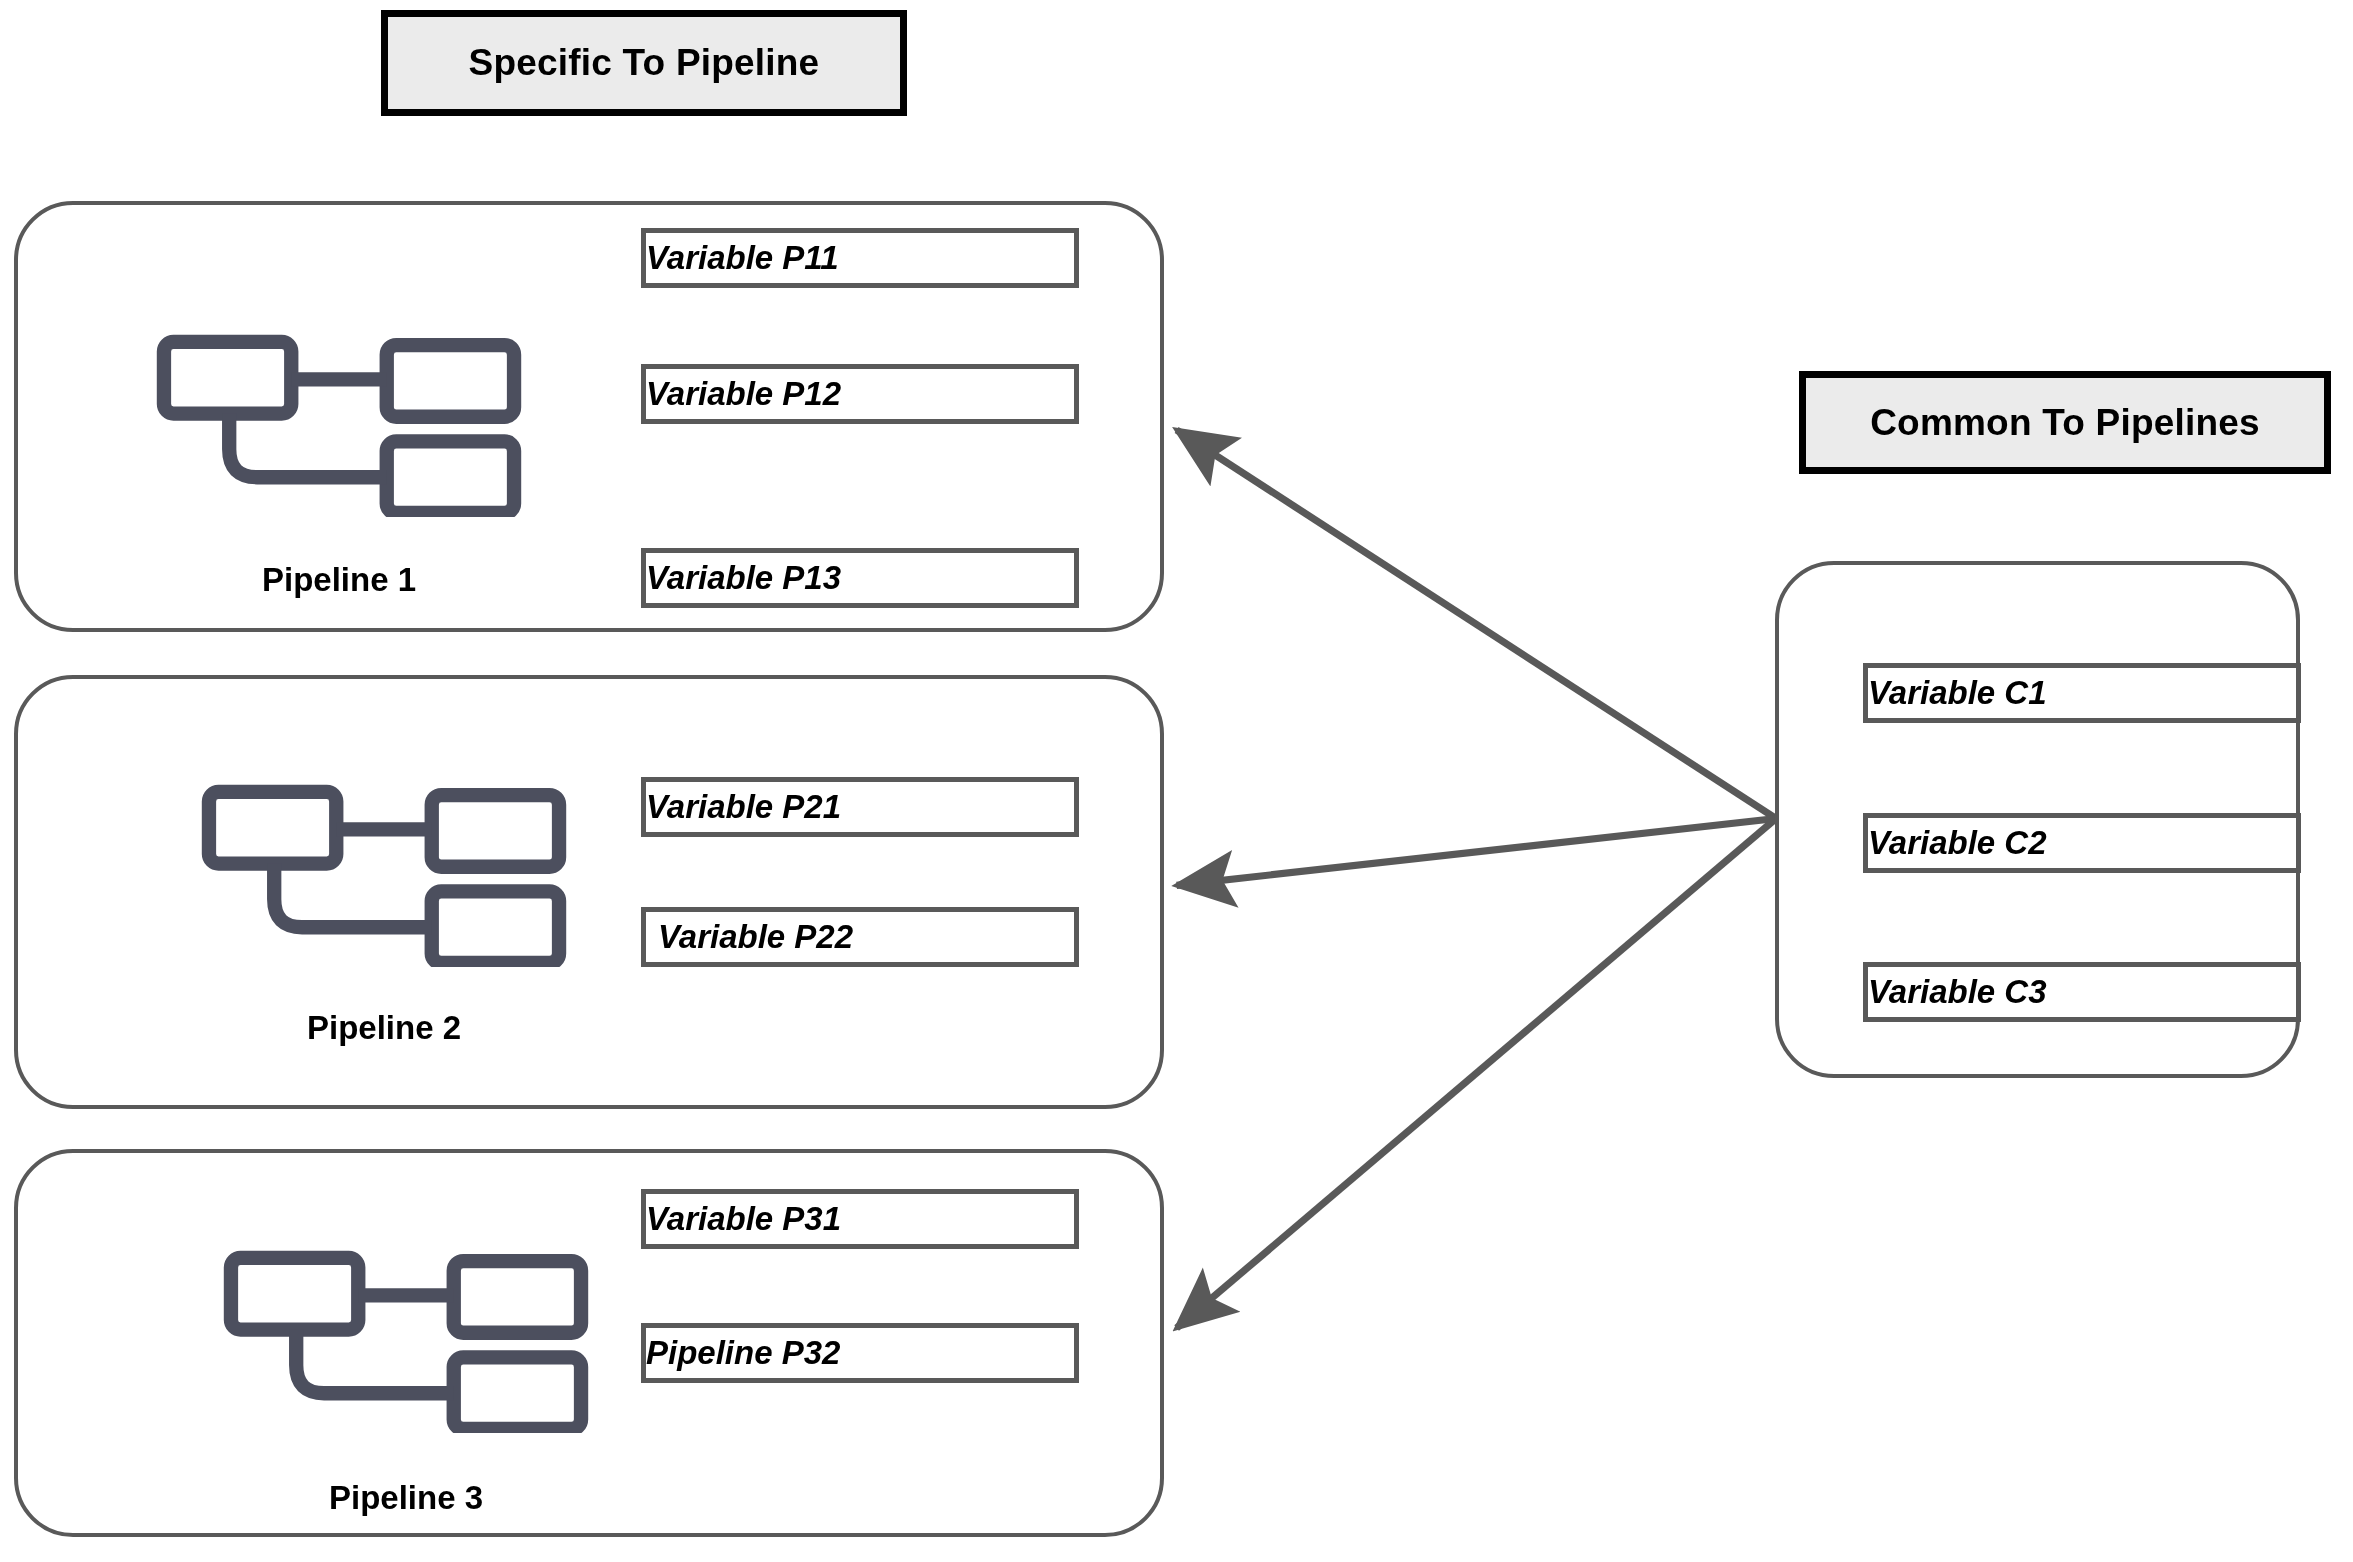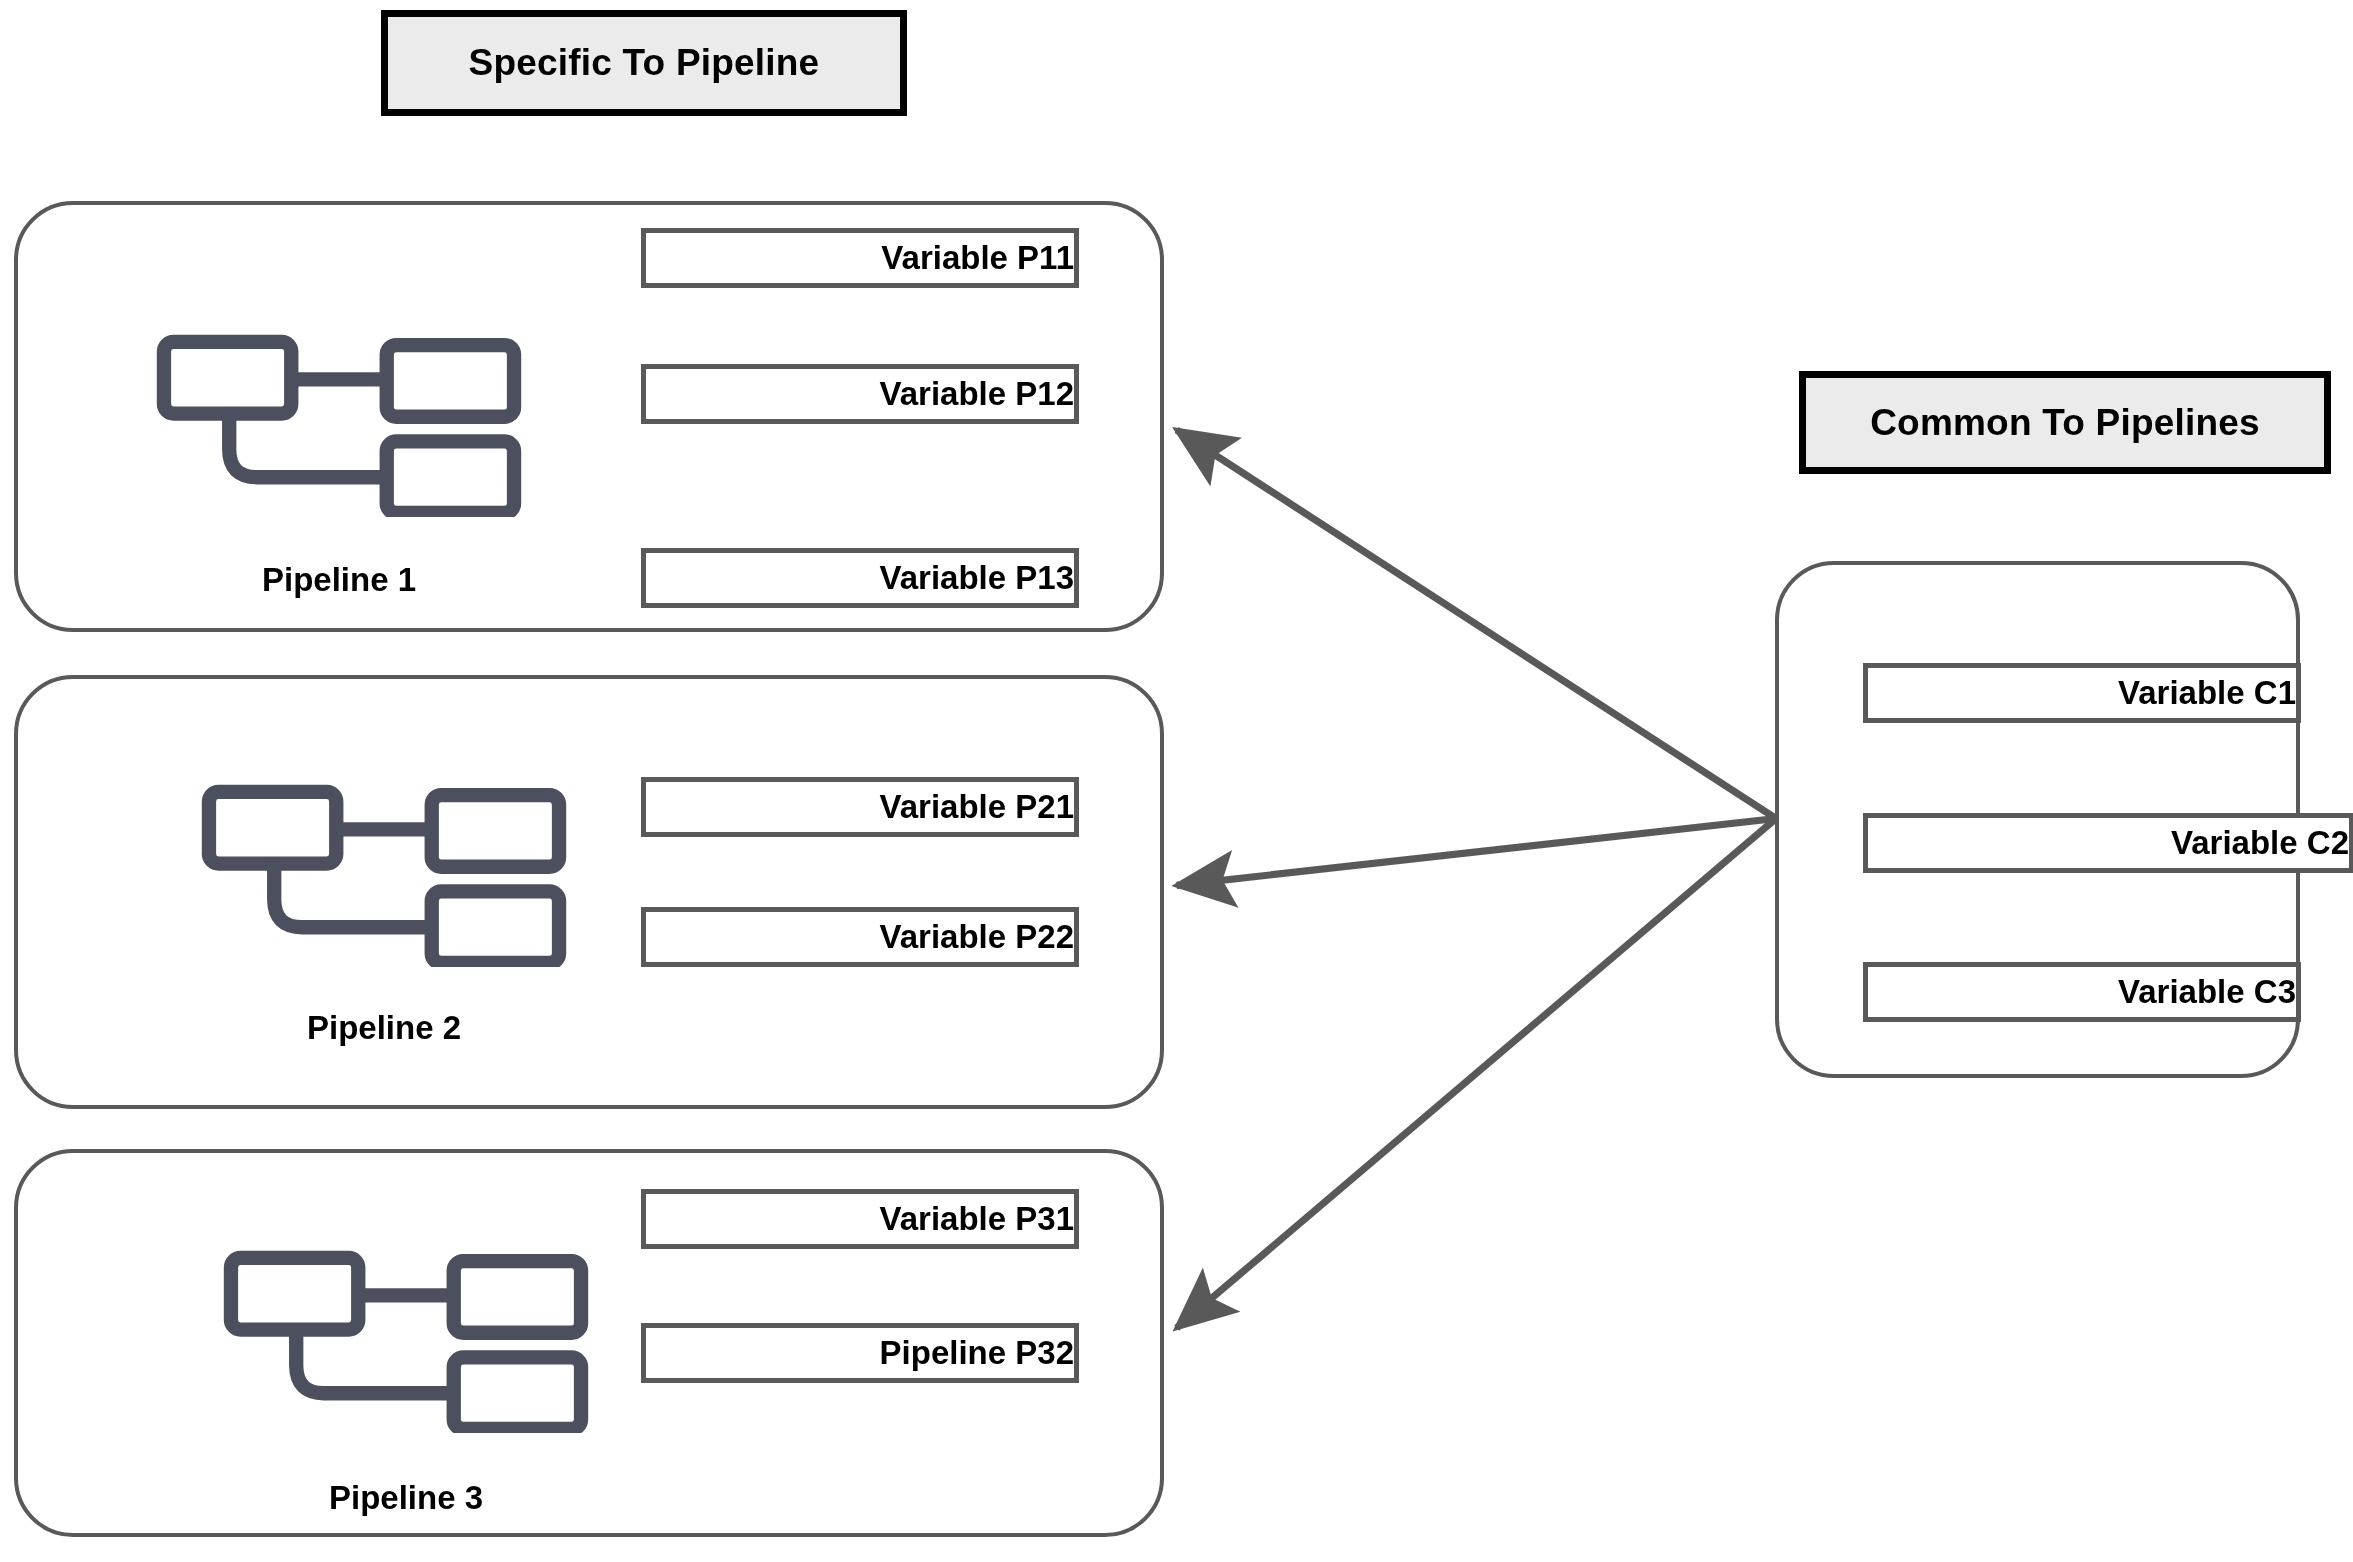--- a/index.html
+++ b/index.html
@@ -53,21 +53,22 @@
     border-radius: 59px;
   }
   
   .var-box {
     position: absolute;
     box-sizing: border-box;
     background: #ffffff;
     border: 5.6px solid #595959;
     display: flex;
     align-items: center;
-    justify-content: flex-end;
+    justify-content: flex-start;
+    font-style: italic;
   }
   .var-label {
     font-size: 33px;
     font-weight: bold;
     color: #000000;
     white-space: nowrap;
   }
   
   .pipe-caption {
     position: absolute;
@@ -176,21 +177,21 @@
   </div>
   <div class="var-box" style="left:641px; top:1323px; width:438px; height:60px;">
     <span class="var-label">Pipeline P32</span>
   </div>
 
   <div class="group-box" style="left:1775px; top:561px; width:525px; height:517px;"></div>
 
   <div class="var-box" style="left:1863px; top:663px; width:438px; height:60px;">
     <span class="var-label">Variable C1</span>
   </div>
-  <div class="var-box" style="left:1863px; top:813px; width:491px; height:60px;">
+  <div class="var-box" style="left:1863px; top:813px; width:438px; height:60px;">
     <span class="var-label">Variable C2</span>
   </div>
   <div class="var-box" style="left:1863px; top:962px; width:438px; height:60px;">
     <span class="var-label">Variable C3</span>
   </div>
 
 </div>
 
 
 </body></html>

